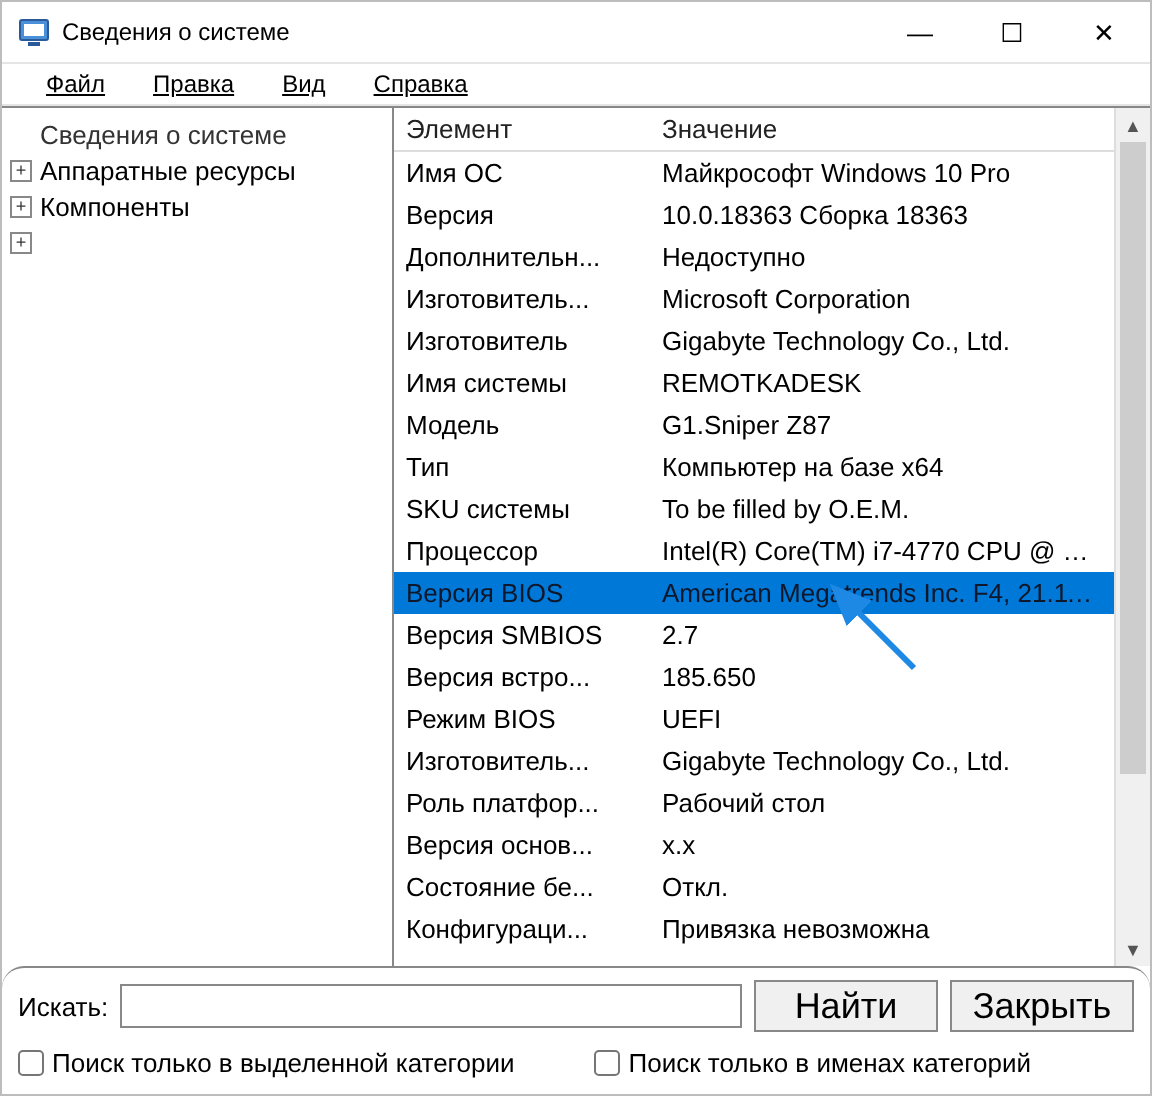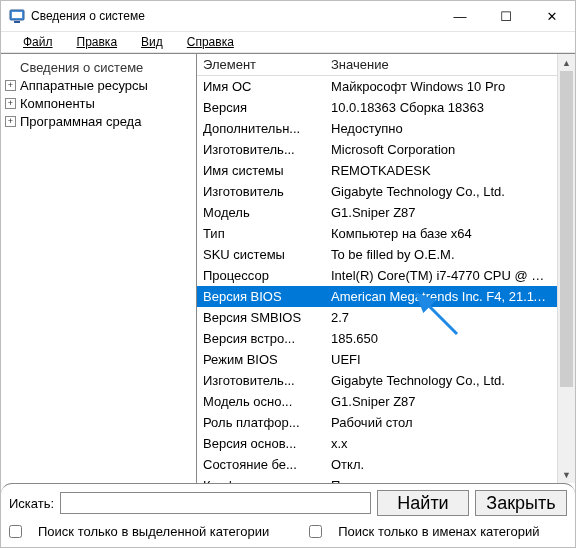--- a/index.html
+++ b/index.html
@@ -128,21 +128,21 @@
     overflow: hidden;
     text-overflow: ellipsis;
   }
   th {
     border-bottom: 1px solid #ddd;
     color: #222;
   }
   .col-el { width: 128px; }
   tr.selected td {
     background: #0078d7;
-    color: #ffffff;
+    color: #0f172a;
   }
   .vscroll {
     width: 17px;
     background: #f0f0f0;
     display: flex;
     flex-direction: column;
     border-left: 1px solid #ddd;
   }
   .vscroll .arrow {
     height: 17px;
@@ -188,21 +188,21 @@
     display: flex;
     align-items: center;
     justify-content: center;
   }
   .check-row {
     display: flex;
     gap: 40px;
     margin-top: 8px;
     font-size: 13px;
   }
-  .check-row label { display: flex; align-items: center; gap: 16px; }
+  .check-row label { display: flex; align-items: center; gap: 4px; }
   input[type=checkbox] {
     width: 13px; height: 13px;
     margin: 0;
   }
   
   .arrow-annot {
     position: absolute;
     pointer-events: none;
   }
 </style>
@@ -244,21 +244,20 @@
       <div class="nav-item">
         <span class="expander">+</span>
         <span>Аппаратные ресурсы</span>
       </div>
       <div class="nav-item">
         <span class="expander">+</span>
         <span>Компоненты</span>
       </div>
       <div class="nav-item">
         <span class="expander">+</span>
-        <span>Программная среда</span>
       </div>
     </div>
 
     <div class="content-wrap">
       <div class="content">
         <table>
           <colgroup>
               <col class="col-el">
               <col>
             </colgroup>
@@ -279,26 +278,26 @@
               </tr>
               <tr>
                 <td>Дополнительн...</td>
                 <td>Недоступно</td>
               </tr>
               <tr>
                 <td>Изготовитель...</td>
                 <td>Microsoft Corporation</td>
               </tr>
               <tr>
+                <td>Изготовитель</td>
+                <td>Gigabyte Technology Co., Ltd.</td>
+              </tr>
+              <tr>
                 <td>Имя системы</td>
                 <td>REMOTKADESK</td>
-              </tr>
-              <tr>
-                <td>Изготовитель</td>
-                <td>Gigabyte Technology Co., Ltd.</td>
               </tr>
               <tr>
                 <td>Модель</td>
                 <td>G1.Sniper Z87</td>
               </tr>
               <tr>
                 <td>Тип</td>
                 <td>Компьютер на базе x64</td>
               </tr>
               <tr>
@@ -321,24 +320,20 @@
                 <td>Версия встро...</td>
                 <td>185.650</td>
               </tr>
               <tr>
                 <td>Режим BIOS</td>
                 <td>UEFI</td>
               </tr>
               <tr>
                 <td>Изготовитель...</td>
                 <td>Gigabyte Technology Co., Ltd.</td>
-              </tr>
-              <tr>
-                <td>Модель осно...</td>
-                <td>G1.Sniper Z87</td>
               </tr>
               <tr>
                 <td>Роль платфор...</td>
                 <td>Рабочий стол</td>
               </tr>
               <tr>
                 <td>Версия основ...</td>
                 <td>x.x</td>
               </tr>
               <tr>

